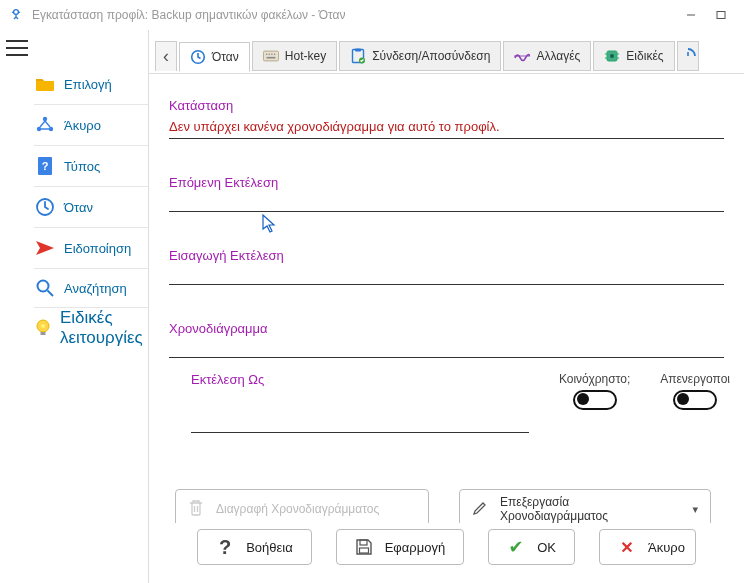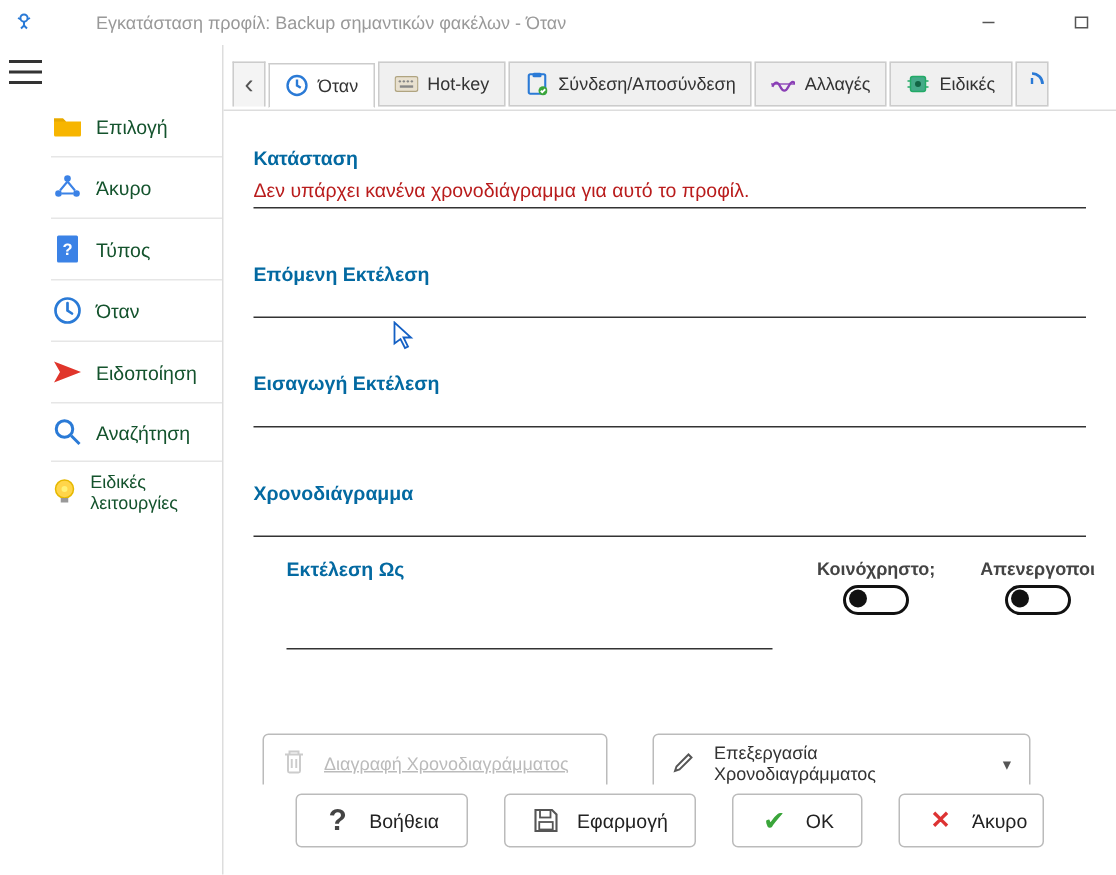--- a/index.html
+++ b/index.html
@@ -1,61 +1,61 @@
 <!DOCTYPE html>
 <html><head>
 <meta charset="utf-8">
 <style>
   * { box-sizing: border-box; margin: 0; padding: 0; font-family: "Segoe UI", Arial, sans-serif; }
   body { width: 744px; height: 583px; background: #fff; overflow: hidden; font-size: 13px; color: #333; }
-  .titlebar { height: 30px; display: flex; align-items: center; padding: 0 8px; gap: 32px; }
+  .titlebar { height: 30px; display: flex; align-items: center; padding: 0 8px; }
   .titlebar .app-icon { width: 16px; height: 16px; margin-right: 8px; color: #2a7ad6; }
   .titlebar .title { color: #999; font-size: 12px; flex: 1; }
   .titlebar .win-btn { width: 30px; height: 24px; display: flex; align-items: center; justify-content: center; color: #555; }
 
   .mainrow { display: flex; height: calc(583px - 30px); }
 
   .lefthandle { width: 34px; display: flex; flex-direction: column; align-items: center; padding-top: 10px; }
   .hamburger { width: 22px; height: 16px; display: flex; flex-direction: column; justify-content: space-between; cursor: pointer; }
   .hamburger div { height: 2px; background: #333; }
 
   .sidebar { width: 115px; border-right: 1px solid #ddd; padding-top: 34px; }
   .side-item { display: flex; align-items: center; height: 40px; padding: 0 6px 0 0; gap: 8px; cursor: pointer; }
   .side-item.active { background: transparent; }
   .side-icon { width: 22px; height: 22px; display: flex; align-items: center; justify-content: center; }
-  .side-label { font-size: 13px; color: #14532d; }
+  .side-label { font-size: 13px; color: #0369a1; }
   .sep { border-top: 1px solid #e6e6e6; margin: 0; }
   .side-item.search { border-top:1px solid #e6e6e6; border-bottom:1px solid #e6e6e6; }
 
   .content { flex: 1; display: flex; flex-direction: column; padding: 0 0 0 0; position: relative; }
   .tabs { height: 44px; display: flex; align-items: center; padding: 8px 0 0 6px; gap: 2px; border-bottom:1px solid #ddd; }
   .tab-back { width: 22px; height: 30px; display:flex; align-items:center; justify-content:center; border:1px solid #ccc; background:#f4f4f4; border-bottom:none; }
   .tab { height: 30px; border:1px solid #ccc; background:#f0f0f0; display:flex; align-items:center; padding:0 10px; gap:6px; cursor:pointer; font-size:12px; color:#333; border-bottom:1px solid #ccc; position:relative; }
   .tab.active { background:#fff; border-bottom:1px solid #fff; top:1px; }
   .tab .ticon { width:16px; height:16px; display:flex; align-items:center; justify-content:center; }
 
   .body { padding: 14px 20px 0 20px; flex:1; overflow:hidden; }
-  .section-label { font-size: 13px; color: #0369a1; margin-top: 10px; font-weight: bold; }
+  .section-label { font-size: 13px; color: #a21caf; margin-top: 10px; }
   .section-value { font-size:13px; padding:6px 0 4px 0; border-bottom:1px solid #333; min-height:22px; }
   .red { color:#b91c1c; }
 
   .runas-row { display:flex; align-items:flex-start; gap:30px; margin-top:14px;margin-left:22px; }
   .runas-left { flex:1; }
   .runas-left .underline { border-bottom:1px solid #333; height:28px; margin-top:18px; }
-  .toggle-col { display:flex; flex-direction:column; align-items:center; gap:4px;font-weight:bold; }
+  .toggle-col { display:flex; flex-direction:column; align-items:center; gap:4px; }
   .toggle-col .lbl { font-size:12px; color:#444; white-space:nowrap; }
   .toggle { width:44px; height:20px; border:2.5px solid #111; border-radius:12px; position:relative; cursor:pointer; background:#fff; }
   .toggle .knob { width:12px; height:12px; background:#111; border-radius:50%; position:absolute; top:1px; left:2px; }
 
   .sched-buttons { display:flex; gap:30px; margin-top:56px; padding:0 6px; }
   .lg-btn { height:40px; border:1px solid #bbb; border-radius:4px; background:#fff; display:flex; align-items:center; padding:0 12px; gap:12px; cursor:pointer; font-size:12px; color:#333; }
   .lg-btn.disabled { color:#bbb; cursor:default; }
   .lg-btn .dd { margin-left:auto; color:#555; }
   .lg-btn.edit { width:252px; }
-  .lg-btn.del { width:230px;text-decoration:underline; }
+  .lg-btn.del { width:254px; }
   .edit-label { display:flex; flex-direction:column; line-height:14px; }
 
   .footer { height:60px; border-top: none; display:flex; align-items:center; justify-content:center; gap:24px; padding:0 20px 12px 20px; margin-top:auto; }
   .foot-btn { height:36px; border:1px solid #bbb; border-radius:4px; background:#fff; display:flex; align-items:center; gap:12px; padding:0 18px; cursor:pointer; font-size:13px; color:#222; }
   .foot-btn .ficon { width:18px; height:18px; display:flex; align-items:center; justify-content:center; }
 
   
   .chevron-left::before { content:"‹"; font-size:18px; color:#555; }
   .caret-down::before { content:"▾"; font-size:11px; }
   .qmark { font-size:20px; font-weight:bold; color:#444; }
@@ -157,21 +157,21 @@
       <span class="side-label">Αναζήτηση</span>
     </div>
     <div class="side-item">
       <span class="side-icon">
           <svg width="18" height="20" viewBox="0 0 18 20">
             <circle cx="9" cy="8" r="6" fill="#ffd54a" stroke="#e6b800" stroke-width="1"></circle>
             <rect x="6.5" y="14" width="5" height="3" fill="#999"></rect>
             <circle cx="9" cy="8" r="2" fill="#fff176"></circle>
           </svg>
         </span>
-      <span class="side-label" style="font-size:12px">Ειδικές λειτουργίες</span>
+      <span class="side-label" style="font-size:17px">Ειδικές λειτουργίες</span>
     </div>
   </div>
 
   <div class="content">
 
     <div class="tabs">
       <div class="tab-back">
           <span class="chevron-left"></span>
         </div>
       <div class="tab active">

